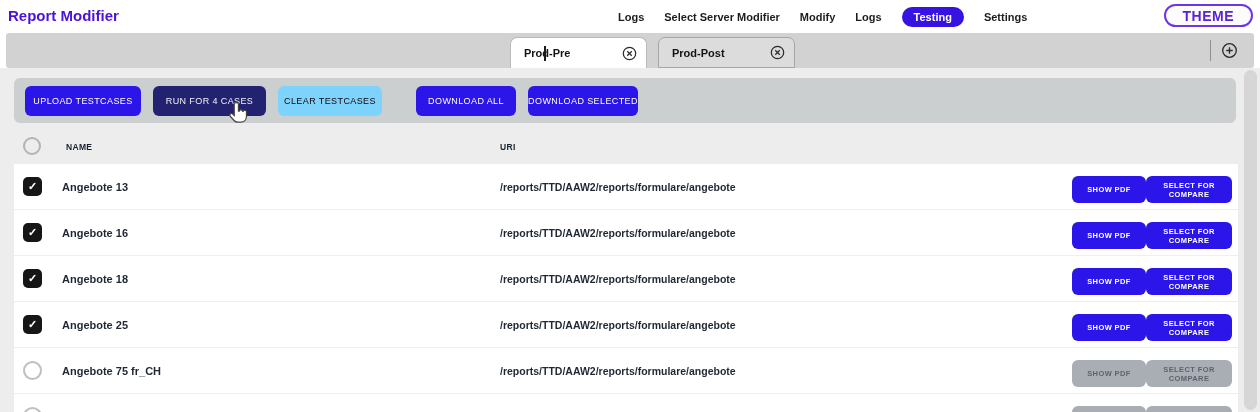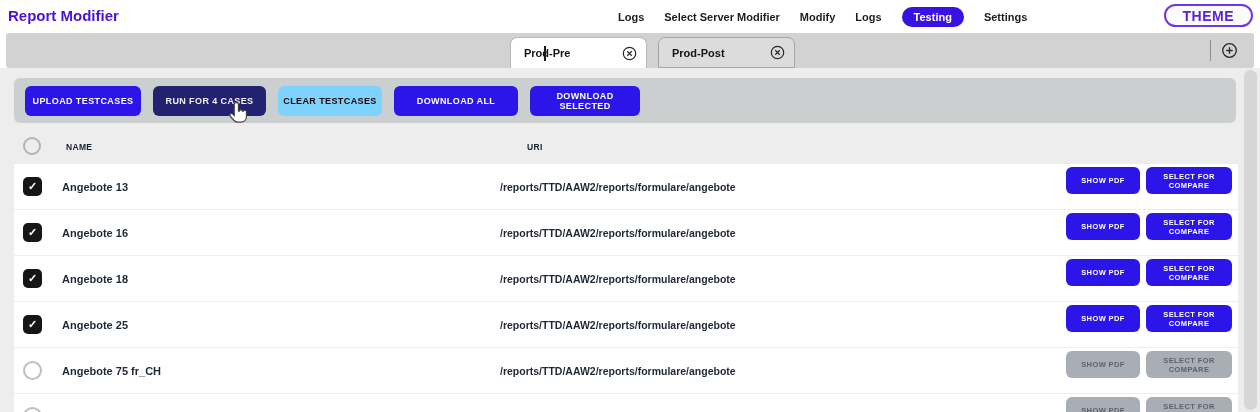--- a/index.html
+++ b/index.html
@@ -27,45 +27,45 @@
   .tab-caret{position:absolute;left:33px;top:8px;width:2px;height:15px;background:#1a1a1a;}
   .addwrap{position:absolute;right:16px;top:7px;display:flex;align-items:center;gap:9px;}
   .vdiv{width:1px;height:21px;background:#8f8f8f;}
   .add-btn{width:18px;height:18px;display:flex;align-items:center;justify-content:center;cursor:pointer;}
 
   
   .contentbg{position:absolute;left:0;right:0;top:68px;bottom:0;background:#ededed;}
 
   .toolbar{position:absolute;left:14px;top:78px;width:1222px;height:45px;background:#cccfcf;border-radius:6px;
            display:flex;align-items:center;padding-left:11px;box-sizing:border-box;gap:12px;}
-  .tb{height:30px;border:none;border-radius:6px;font-family:inherit;font-size:9px;font-weight:bold;
+  .tb{height:30px;border:none;border-radius:6px;font-family:inherit;font-size:9px;font-weight:normal;
       letter-spacing:.4px;cursor:pointer;padding:0 0;}
-  .tb.w1{width:116px;} .tb.w2{width:113px;} .tb.w3{width:104px;} .tb.w4{width:124px;} .tb.w5{width:110px;}
+  .tb.w1{width:116px;} .tb.w2{width:113px;} .tb.w3{width:104px;} .tb.w4{width:100px;margin-left:22px;} .tb.w5{width:110px;}
   .v-blue{background:#2b15e8;color:#ffffff;}
   .v-dark{background:#232270;color:#f2f2f2;}
   .v-red{background:#7dd3fc;color:#170409;}
 
   
   .thead{position:absolute;left:14px;top:132px;width:1224px;height:32px;}
   .th-name{position:absolute;left:52px;top:10px;font-size:8.5px;font-weight:800;color:#16202e;letter-spacing:.3px;}
-  .th-uri{position:absolute;left:486px;top:10px;font-size:8.5px;font-weight:800;color:#16202e;letter-spacing:.3px;margin-left:27px;}
+  .th-uri{position:absolute;left:486px;top:10px;font-size:8.5px;font-weight:800;color:#16202e;letter-spacing:.3px;}
   .circle-cb{position:absolute;left:9px;top:5px;width:18px;height:18px;border:2px solid #b3b3b3;
              border-radius:50%;background:transparent;box-sizing:border-box;cursor:pointer;}
 
   
   .table{position:absolute;left:14px;top:164px;width:1224px;background:#ffffff;}
   .row{position:relative;height:45px;border-top:1px solid #efefef;background:#fff;}
   .row:first-child{border-top:none;}
   .cb{position:absolute;left:9px;top:13px;width:19px;height:19px;background:#161616;border-radius:5px;
       display:flex;align-items:center;justify-content:center;box-sizing:border-box;cursor:pointer;}
   .cb .check{color:#fff;font-size:11px;font-weight:bold;line-height:1;}
   .row.unchecked .cb{background:transparent;border:2px solid #bfbfbf;border-radius:50%;}
   .row-name{position:absolute;left:48px;top:17px;font-size:11px;font-weight:700;color:#1f2733;}
   .row-uri{position:absolute;left:486px;top:17px;font-size:10.5px;font-weight:700;color:#1f2733;}
-  .actions{position:absolute;right:6px;top:3px;display:flex;gap:6px;}
+  .actions{position:absolute;right:6px;top:12px;display:flex;}
   .row-btn{height:27px;border:none;border-radius:6px;background:#2b15e8;color:#fff;font-family:inherit;
            font-size:7.5px;font-weight:bold;letter-spacing:.4px;cursor:pointer;}
   .row-btn.b1{width:74px;} .row-btn.b2{width:86px;}
   .row.unchecked .row-btn{background:#a9aeb4;color:#5c636d;cursor:default;}
 
   
   .scrollbar{position:absolute;right:3px;top:70px;width:13px;height:340px;background:#d6d6d6;border-radius:7px;}
 
   
   .cursor{position:absolute;left:228px;top:101px;width:20px;height:24px;pointer-events:none;z-index:50;}

